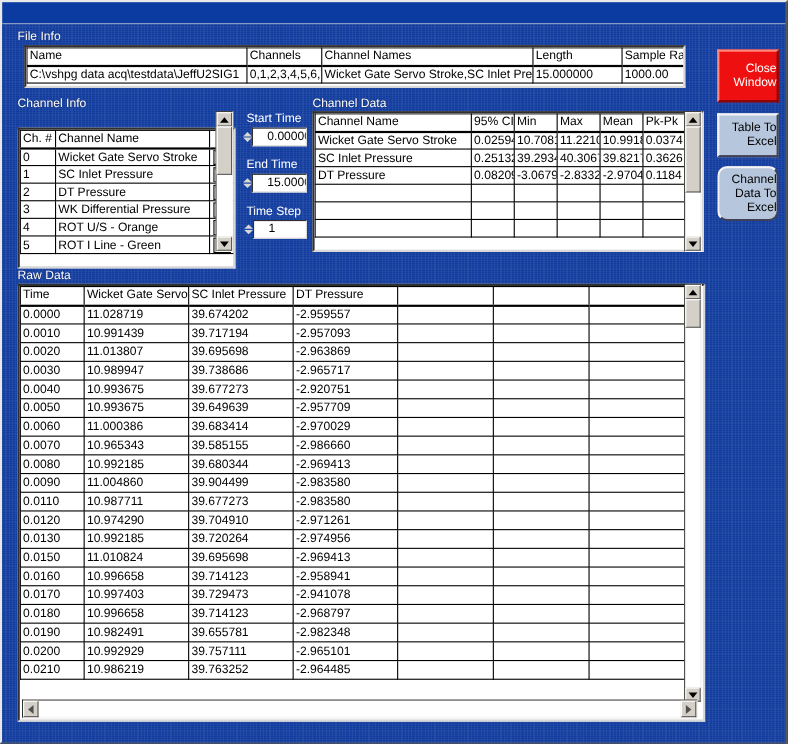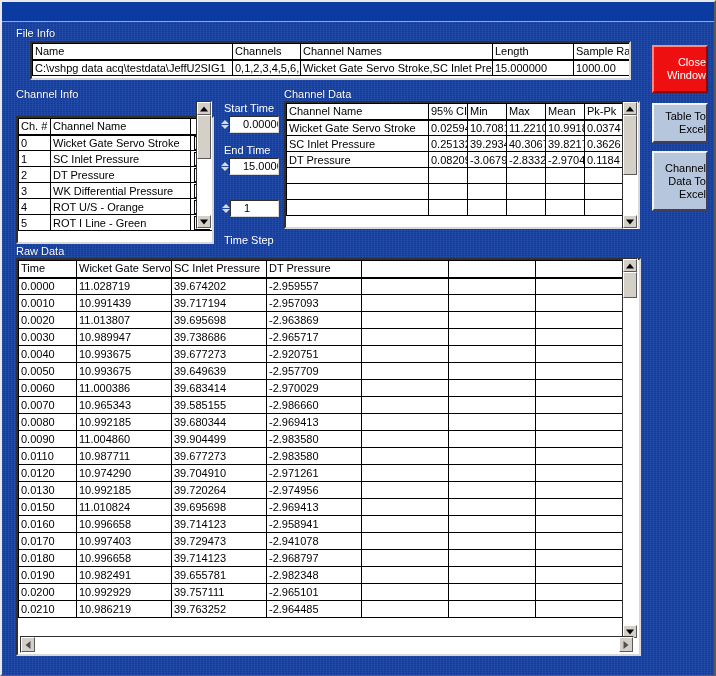--- a/index.html
+++ b/index.html
@@ -132,21 +132,21 @@
     font-size: 11px;
     line-height: 14px;
     background: #fff;
     box-sizing: border-box;
   }
   table.grid th {
     border-bottom: 2px solid #000;
   }
 
   
-  #fileinfo-shell { left: 28px; top: 38px; width: 601px; height: 39px; }
+  #fileinfo-shell { left: 20px; top: 38px; width: 601px; height: 39px; }
   #fileinfo-table { width: 621px; }
 
   
   #chaninfo-shell { left: 14px; top: 98px; width: 198px; height: 128px; }
   #chaninfo-table { width: 178px; }
   .chk {
     width: 16px; height: 14px;
     border: 1px solid #000;
     display: block;
     margin: 0 auto;
@@ -314,23 +314,24 @@
     border-left-color: #ff8a80;
     border-right-color: #8a0606;
     border-bottom-color: #8a0606;
   }
   #btn-table-to-excel {
     left: 650px; top: 100px; width: 56px; height: 40px;
     background: #b6c6dc;
     color: #000000;
   }
   #btn-channel-data-to-excel {
-    left: 650px; top: 148px; width: 56px; height: 60px;
+    left: 650px; top: 148px; width: 56px; height: 50px;
     background: #b6c6dc;
     color: #000000;
+    border-radius: 9px;
   }
 </style>
 </head>
 <body>
 
 <div class="window">
 
 
   <div class="client">
 
@@ -445,21 +446,21 @@
 
     <div class="num-label" style="left:222px; top:122px;">End Time</div>
     <div class="num-ctl" style="left:219px; top:136px; width:58px;">
       <div class="spin">
           <span class="t"></span>
           <span class="b"></span>
         </div>
       <div class="num-box">15.00000</div>
     </div>
 
-    <div class="num-label" style="left:222px; top:164px;margin-top:48px;">Time Step</div>
+    <div class="num-label" style="left:222px; top:164px;">Time Step</div>
     <div class="num-ctl" style="left:219px; top:178px; width:58px;">
       <div class="spin">
           <span class="t"></span>
           <span class="b"></span>
         </div>
       <div class="num-box">1</div>
     </div>
 
     <div class="grp-label" style="left:282px; top:66px;">Channel Data</div>
     <div class="tbl-shell" id="chandata-shell" style="top:79px;">

